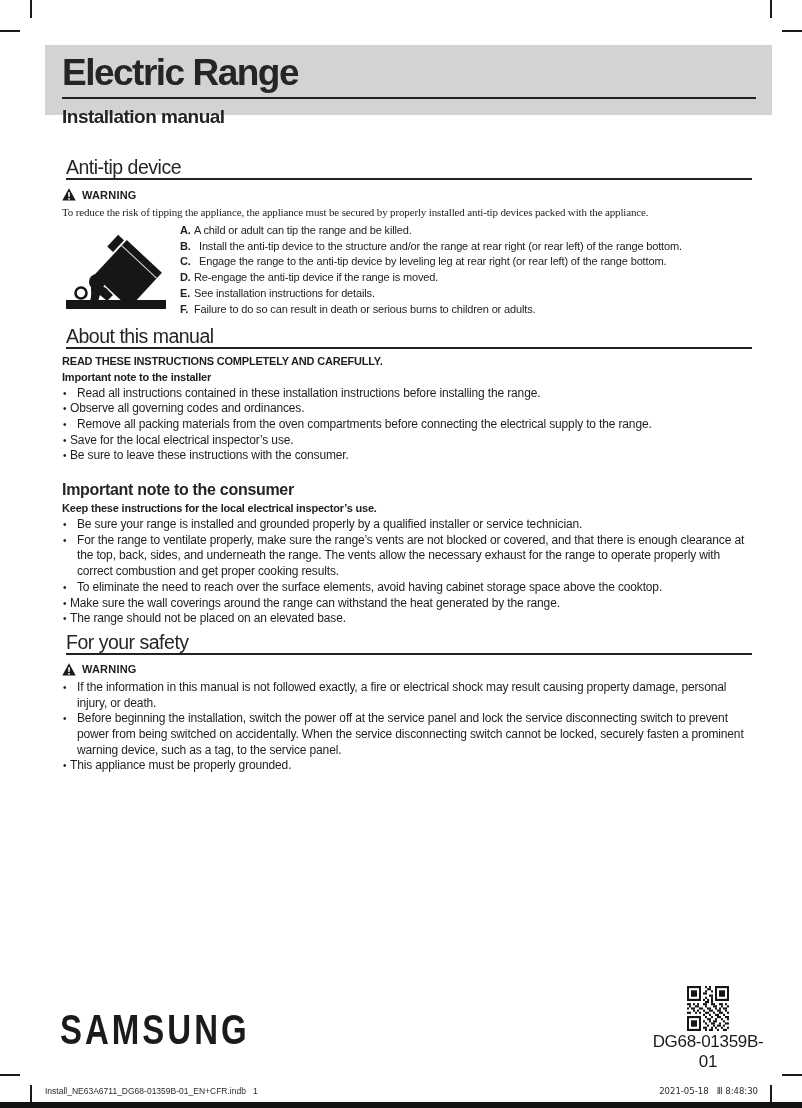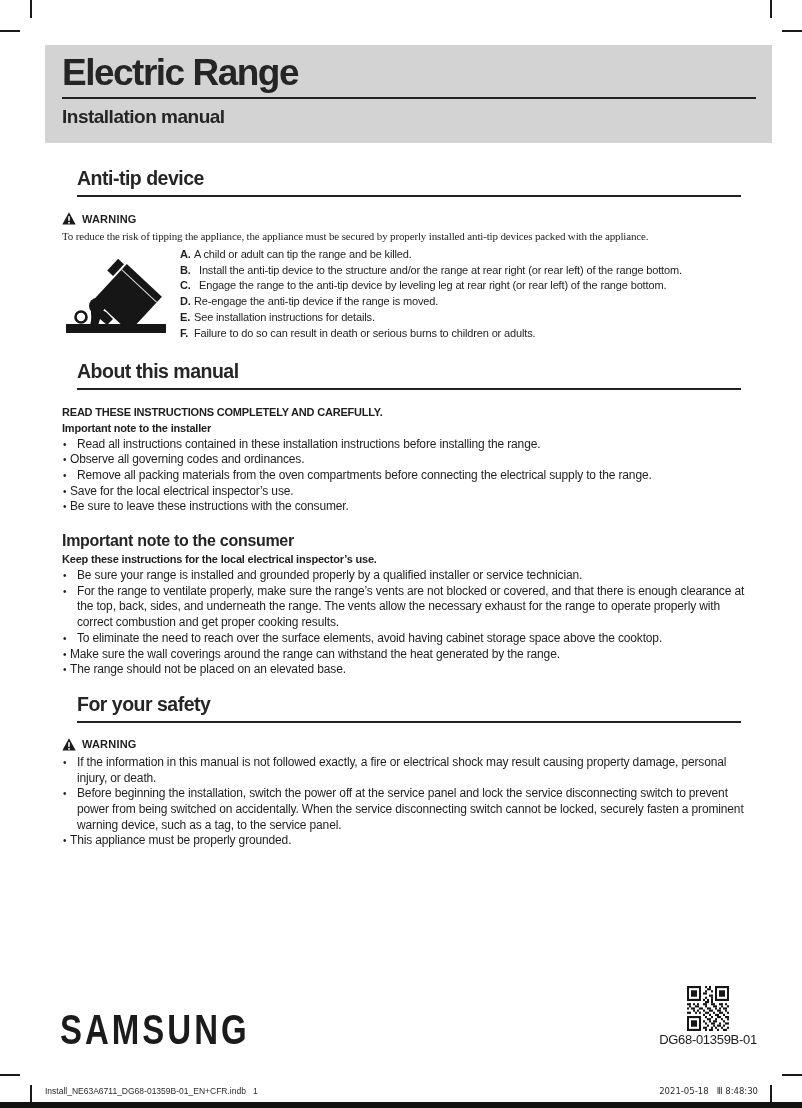--- a/index.html
+++ b/index.html
@@ -14,30 +14,30 @@
   .cm-tl-v { left:30px;  top:0;      width:2px;  height:18px; }
   .cm-tl-h { left:0;     top:30px;   width:20px; height:2px; }
   .cm-tr-v { left:770px; top:0;      width:2px;  height:18px; }
   .cm-tr-h { left:782px; top:30px;   width:20px; height:2px; }
   .cm-bl-h { left:0;     top:1074px; width:20px; height:2px; }
   .cm-bl-v { left:30px;  top:1085px; width:2px;  height:17px; }
   .cm-br-h { left:782px; top:1074px; width:20px; height:2px; }
   .cm-br-v { left:770px; top:1085px; width:2px;  height:17px; }
 
   
-  .header-band { position:absolute; left:45px; top:45px; width:727px; height:98px; background:#d3d3d3; }
+  .header-band { position:absolute; left:45px; top:45px; width:727px; height:70px; background:#d3d3d3; }
   .header-inner { padding:5px 16px 0 17px; }
   .title { font-size:37px; font-weight:bold; letter-spacing:-1.5px; line-height:46px; color:#252525; }
   .title-rule { height:2px; background:#222; margin-top:1px; width:694px; }
   .subtitle { font-size:19px; font-weight:bold; letter-spacing:-0.5px; margin-top:7px; color:#252525; }
 
   
   .content { position:absolute; left:62px; top:152px; width:694px; }
-  h2.section { font-size:19.5px; font-weight:bold; letter-spacing:-0.5px; margin:15px;
-               padding-bottom:6px; border-bottom:2px solid #222; color:#252525; line-height:22px; }
+  h2.section { font-size:19.5px; font-weight:normal; letter-spacing:-0.5px; margin:4px;
+               padding-bottom:0; border-bottom:2px solid #222; color:#252525; line-height:22px; }
   .mt-sec { margin-top:15px; }
   .mt-sec2 { margin-top:17px; }
 
   .warning-row { display:flex; align-items:center; gap:6px; margin-top:8px; }
   .warning-text { font-size:11px; font-weight:bold; letter-spacing:0.2px; }
   .warning-tri { display:block; }
 
   .body-text { font-size:11px; letter-spacing:-0.15px; line-height:14px; margin-top:4px;font-family:Liberation Serif, serif; }
 
   .antitip-block { position:relative; margin-top:4px; min-height:98px; }
@@ -55,21 +55,21 @@
   .bullet { display:flex; font-size:12px; letter-spacing:-0.15px; line-height:15.7px; }
   .bullet .dot { flex:none; width:15px; padding-left:1px; }
   .bullet.narrow .dot { width:8px; }
   .bullet .dot::before { content:"\2022"; font-size:10px; }
 
   
   .samsung-logo { position:absolute; left:60px; top:1006px; font-size:33px; font-weight:bold;
                   letter-spacing:3px; transform:scaleY(1.28); transform-origin:left top; color:#1b1b1b; }
   .qr { position:absolute; left:687px; top:986px; }
   .doc-code { position:absolute; left:651px; top:1032px; width:114px; text-align:center;
-              font-size:13px; letter-spacing:-0.3px; color:#1b1b1b; }
+              font-size:17px; letter-spacing:-0.3px; color:#1b1b1b; }
 
   .footer-file { position:absolute; left:45px; top:1086px; font-size:8.5px; color:#2b2b2b; white-space:pre; }
   .footer-date { position:absolute; right:44px; top:1086px; font-size:8.5px; color:#2b2b2b; white-space:pre;
                  font-family:"DejaVu Sans", sans-serif; }
   .bottom-bar { position:absolute; left:0; top:1102px; width:802px; height:6px; background:#121212; }
 </style>
 </head>
 <body>
 
 <div class="page">

